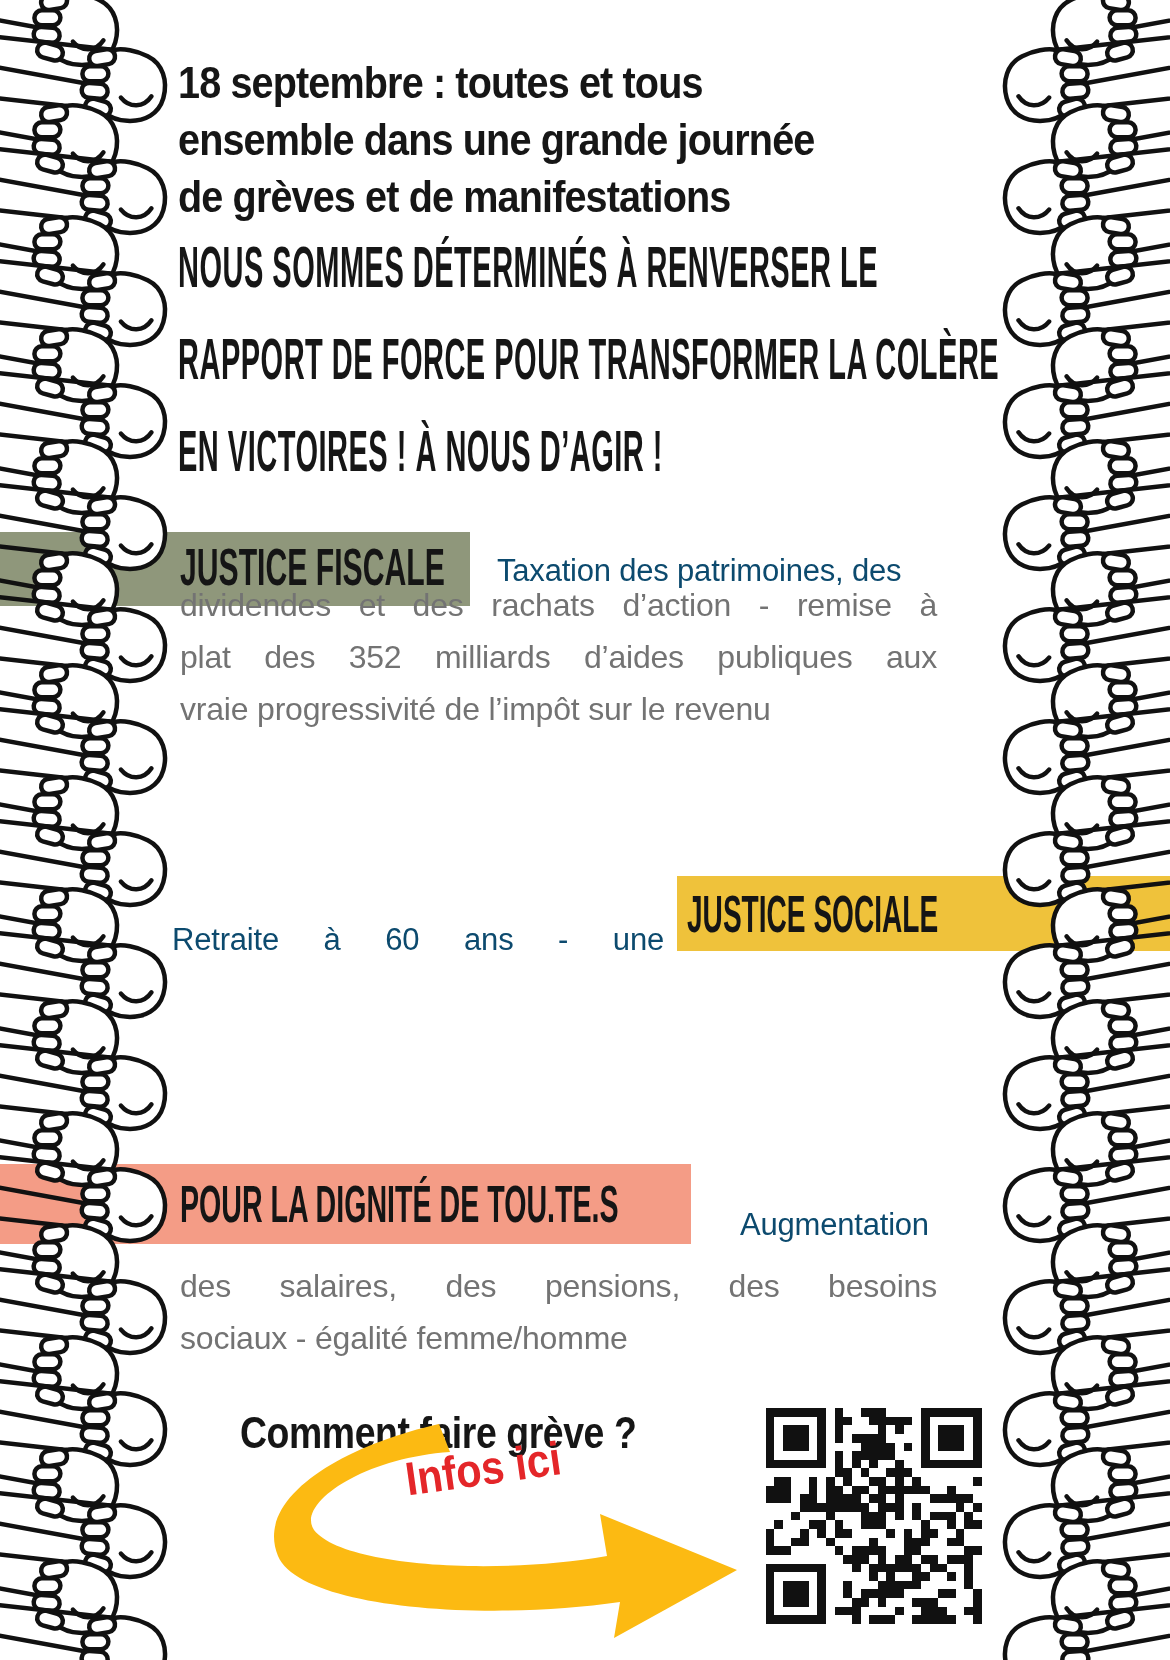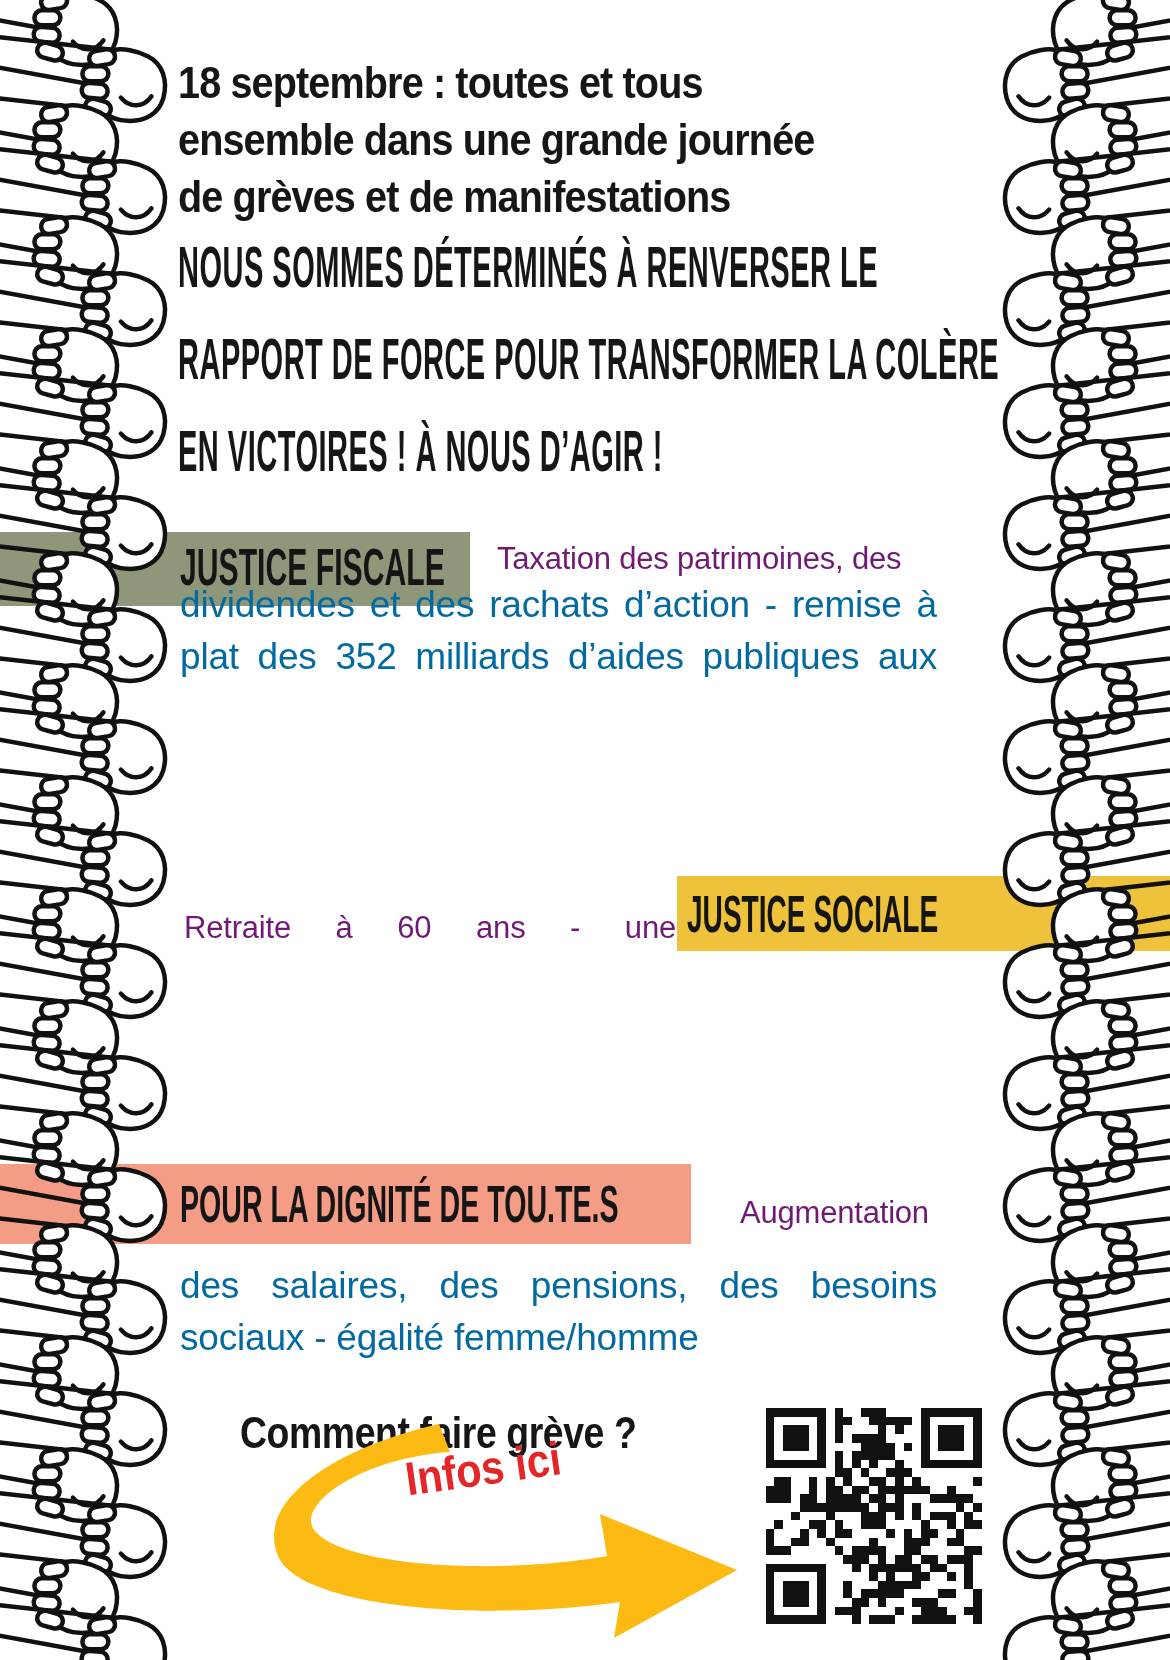--- a/index.html
+++ b/index.html
@@ -18,25 +18,25 @@
   .tx{position:absolute;z-index:3;white-space:nowrap;}
   .title{left:178px;top:54px;font-size:45px;font-weight:bold;letter-spacing:-1px;
          line-height:57px;transform:scaleX(0.88);transform-origin:left top;}
   .intro{left:178px;top:236px;transform:scaleX(0.5);transform-origin:left top;}
   .intro div{font-size:58px;font-weight:bold;line-height:62px;height:92px;letter-spacing:1px;}
   .lab{position:absolute;z-index:3;font-weight:bold;font-size:52px;line-height:52px;
        white-space:nowrap;transform-origin:left top;color:#151515;}
   .lab-fiscale{left:180px;top:541px;transform:scaleX(0.58);}
   .lab-sociale{left:687px;top:888px;transform:scaleX(0.54);}
   .lab-dignite{left:180px;top:1178px;transform:scaleX(0.55);}
-  .b{position:absolute;z-index:3;font-size:31px;line-height:52px;color:#701a75;letter-spacing:-0.2px;}
+  .b{position:absolute;z-index:3;font-size:31px;line-height:52px;color:#0c4a6e;letter-spacing:-0.2px;margin-top:12px;}
   .nw{white-space:nowrap;}
   .j{text-align:justify;text-align-last:justify;}
-  .par{position:absolute;z-index:3;width:757px;font-size:37px;line-height:52px;
-       color:#0369a1;letter-spacing:-0.2px;}
+  .par{position:absolute;z-index:3;width:757px;font-size:32px;line-height:52px;
+       color:#737373;letter-spacing:-0.2px;}
   .q{left:240px;top:1408px;font-size:44px;font-weight:bold;letter-spacing:-0.5px;
      transform:scaleX(0.85);transform-origin:left top;}
   .cta{left:402px;top:1452px;font-size:47px;font-weight:bold;
        transform:rotate(-8deg) scaleX(0.88);transform-origin:left top;}
   
   .arrow{position:absolute;left:192px;top:1418px;z-index:3;}
   .qr{position:absolute;left:762px;top:1408px;z-index:3;}
   .defs{position:absolute;width:0;height:0;}
 </style>
 </head>
@@ -140,24 +140,25 @@
     <div>NOUS SOMMES DÉTERMINÉS À RENVERSER LE</div>
     <div>RAPPORT DE FORCE POUR TRANSFORMER LA COLÈRE</div>
     <div>EN VICTOIRES ! À NOUS D’AGIR !</div>
   </div>
 
   <div class="lab lab-fiscale">JUSTICE FISCALE</div>
   <div class="b nw" style="left:497px;top:533px;">Taxation des patrimoines, des</div>
   <div class="par" style="left:180px;top:579px;">
     <div class="j">dividendes et des rachats d’action - remise à</div>
     <div class="j">plat des 352 milliards d’aides publiques aux</div>
+    <div>vraie progressivité de l’impôt sur le revenu</div>
   </div>
 
   <div class="lab lab-sociale">JUSTICE SOCIALE</div>
-  <div class="b j" style="left:184px;top:902px;width:492px;">Retraite à 60 ans - une</div>
+  <div class="b j" style="left:172px;top:902px;width:492px;">Retraite à 60 ans - une</div>
 
   <div class="lab lab-dignite">POUR LA DIGNITÉ DE TOU.TE.S</div>
   <div class="b nw" style="left:740px;top:1187px;">Augmentation</div>
   <div class="par" style="left:180px;top:1260px;">
     <div class="j">des salaires, des pensions, des besoins</div>
     <div>sociaux - égalité femme/homme</div>
   </div>
 
   <div class="tx q">Comment faire grève ?</div>
   <div class="tx cta" id="cta" style="color: rgb(228, 38, 41);">Infos ici</div>

